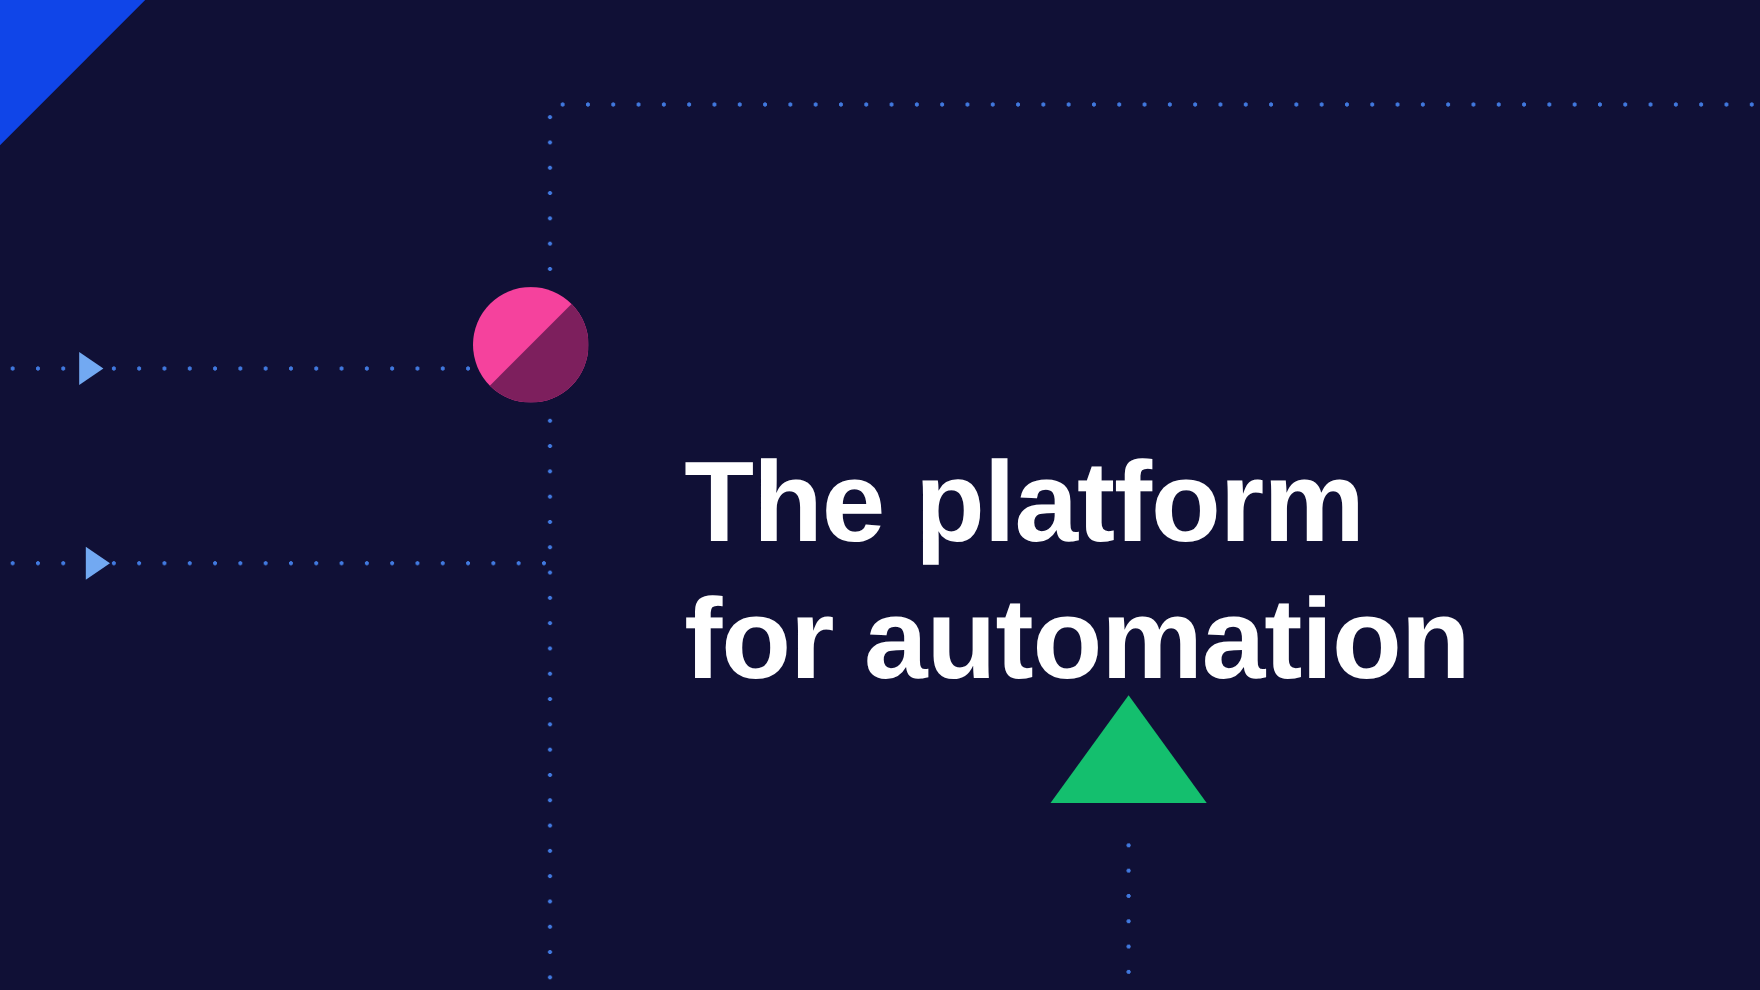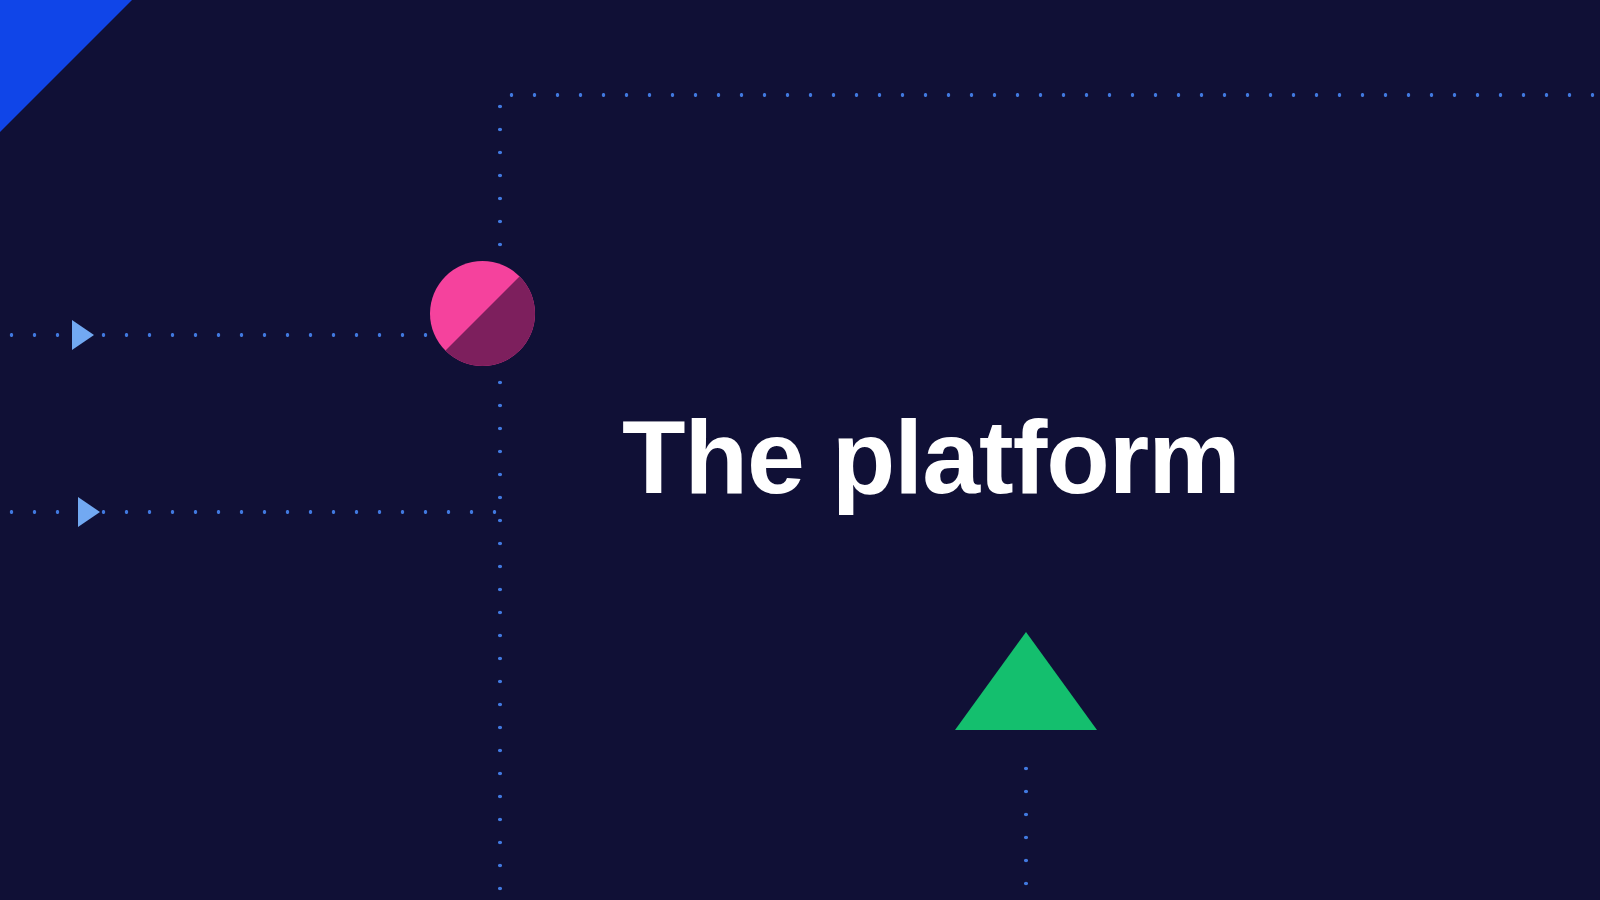--- a/index.html
+++ b/index.html
@@ -113,15 +113,16 @@
     <span class="half-light"></span>
     <span class="half-dark"></span>
   </div>
 
   <div class="triangle-node" style="left:955px; top:632px;"></div>
 
   <div class="dot-v" style="left:1024px; top:757px; height:143px;"></div>
 
   <h1 class="headline" style="left:622px; top:325px;">
     <span class="line">The platform</span>
+    <span class="line">for automation</span>
   </h1>
 
 </div>
 
 </body></html>

